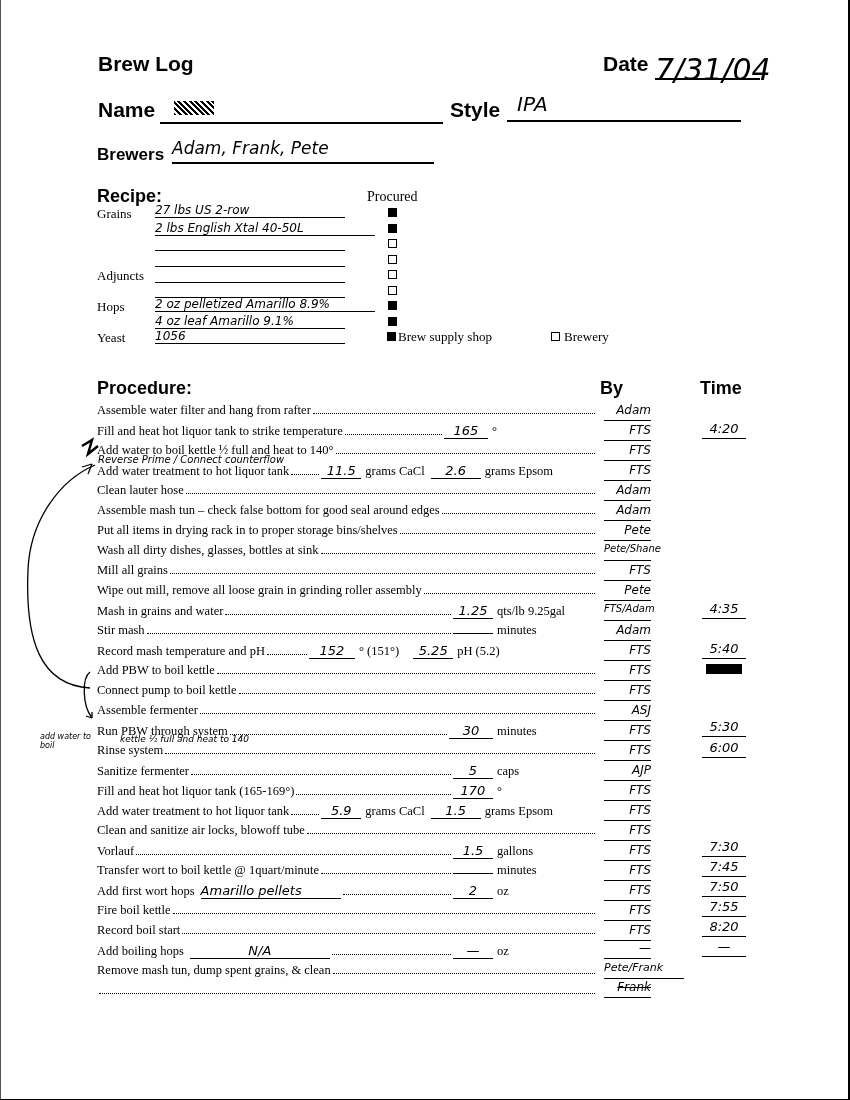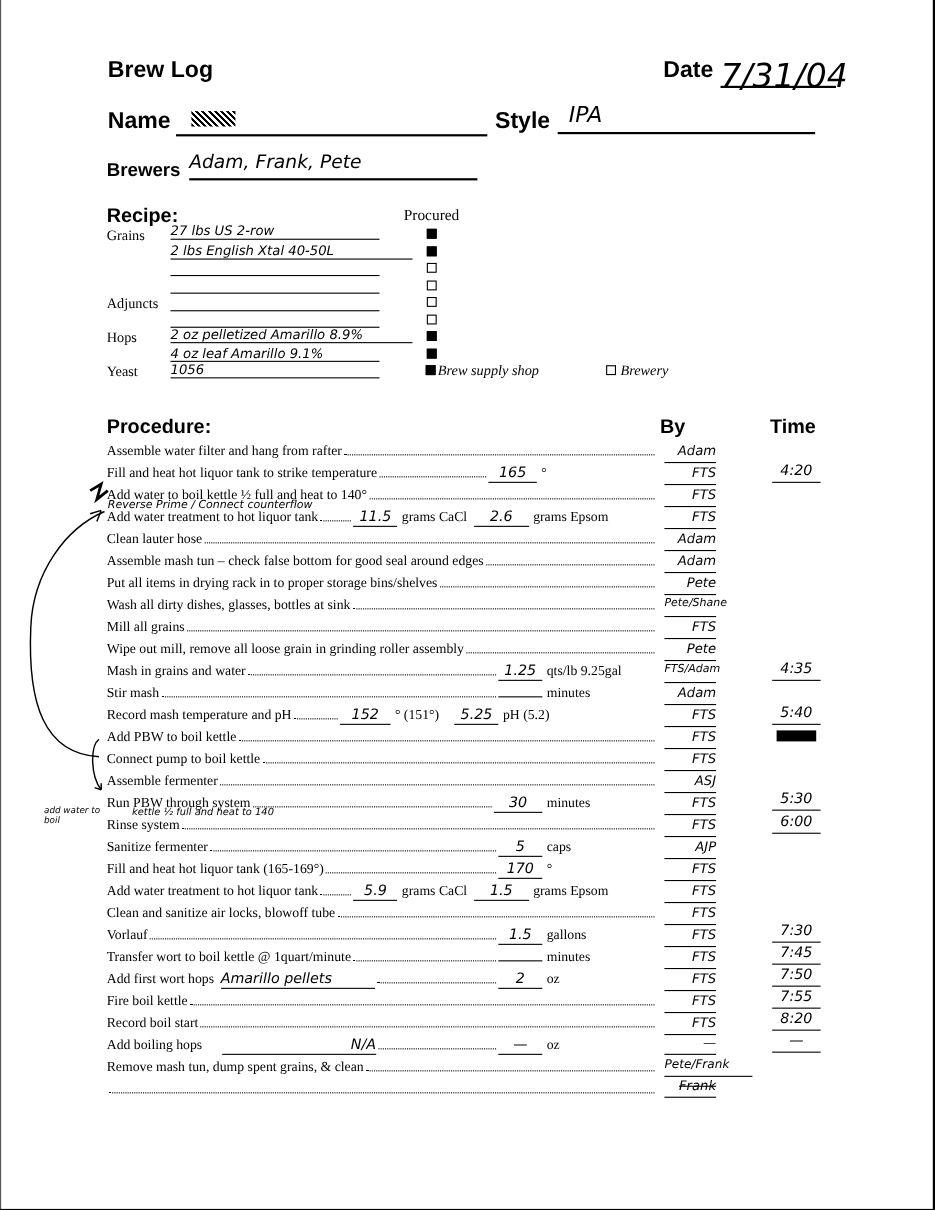--- a/index.html
+++ b/index.html
@@ -27,21 +27,21 @@
     .brewers-label { left: 97px; top: 145px; font-size: 17px; }
     .brewers-val { left: 172px; top: 138px; width: 262px; height: 24px; font-size: 17px; }
 
     
     .recipe-title { left: 97px; top: 186px; font-size: 18px; }
     .procured-label { left: 367px; top: 189px; font-size: 14px; }
     .row-label { font-size: 13px; left: 97px; }
     .recipe-line { left: 155px; width: 190px; height: 14px; border-bottom: 1px solid #000; font-size: 12px; }
     .cbox { width: 9px; height: 9px; border: 1.5px solid #000; box-sizing: border-box; background:#fff; }
     .cbox.checked { background: #000; }
-    .src-label { font-size: 13px; font-style: italic; }
+    .src-label { font-size: 13px; }
 
     
     .proc-title { left: 97px; top: 378px; font-size: 18px; }
     .by-title { left: 600px; top: 378px; font-size: 18px; }
     .time-title { left: 700px; top: 378px; font-size: 18px; }
     .step { left: 97px; font-size: 12.5px; width: 500px; height: 18px; display:flex; align-items: baseline; }
     .step .label { flex: 0 0 auto; }
     .step .dots { flex: 1 1 auto; overflow: hidden; border-bottom: 1px dotted #000; height: 10px; margin: 0 2px; }
     .step .field { display: inline-block; border-bottom: 1px solid #000; text-align:center; font-size: 13px; }
     .step .unit { flex: 0 0 auto; margin-left: 4px; }
@@ -312,21 +312,21 @@
 
 <div class="abs step" style="top:923px">
     <span class="label">Record boil start</span>
     <span class="dots"></span>
   </div>
 <div class="abs hand by-cell" style="top:923px">FTS</div>
 <div class="abs hand time-cell" style="top:919px">8:20</div>
 
 <div class="abs step" style="top:943px">
     <span class="label">Add boiling hops</span>
-    <span class="field hand" style="width:140px;margin-left:18px;text-align:right">N/A</span>
+    <span class="field hand" style="width:140px;margin-left:6px;text-align:center">N/A</span>
     <span class="dots"></span>
     <span class="field hand" style="width:40px">—</span>
     <span class="unit" style="width:100px">oz</span>
   </div>
 <div class="abs hand by-cell" style="top:941px">—</div>
 <div class="abs hand time-cell" style="top:939px">—</div>
 
 <div class="abs step" style="top:963px">
     <span class="label">Remove mash tun, dump spent grains, &amp; clean</span>
     <span class="dots"></span>

